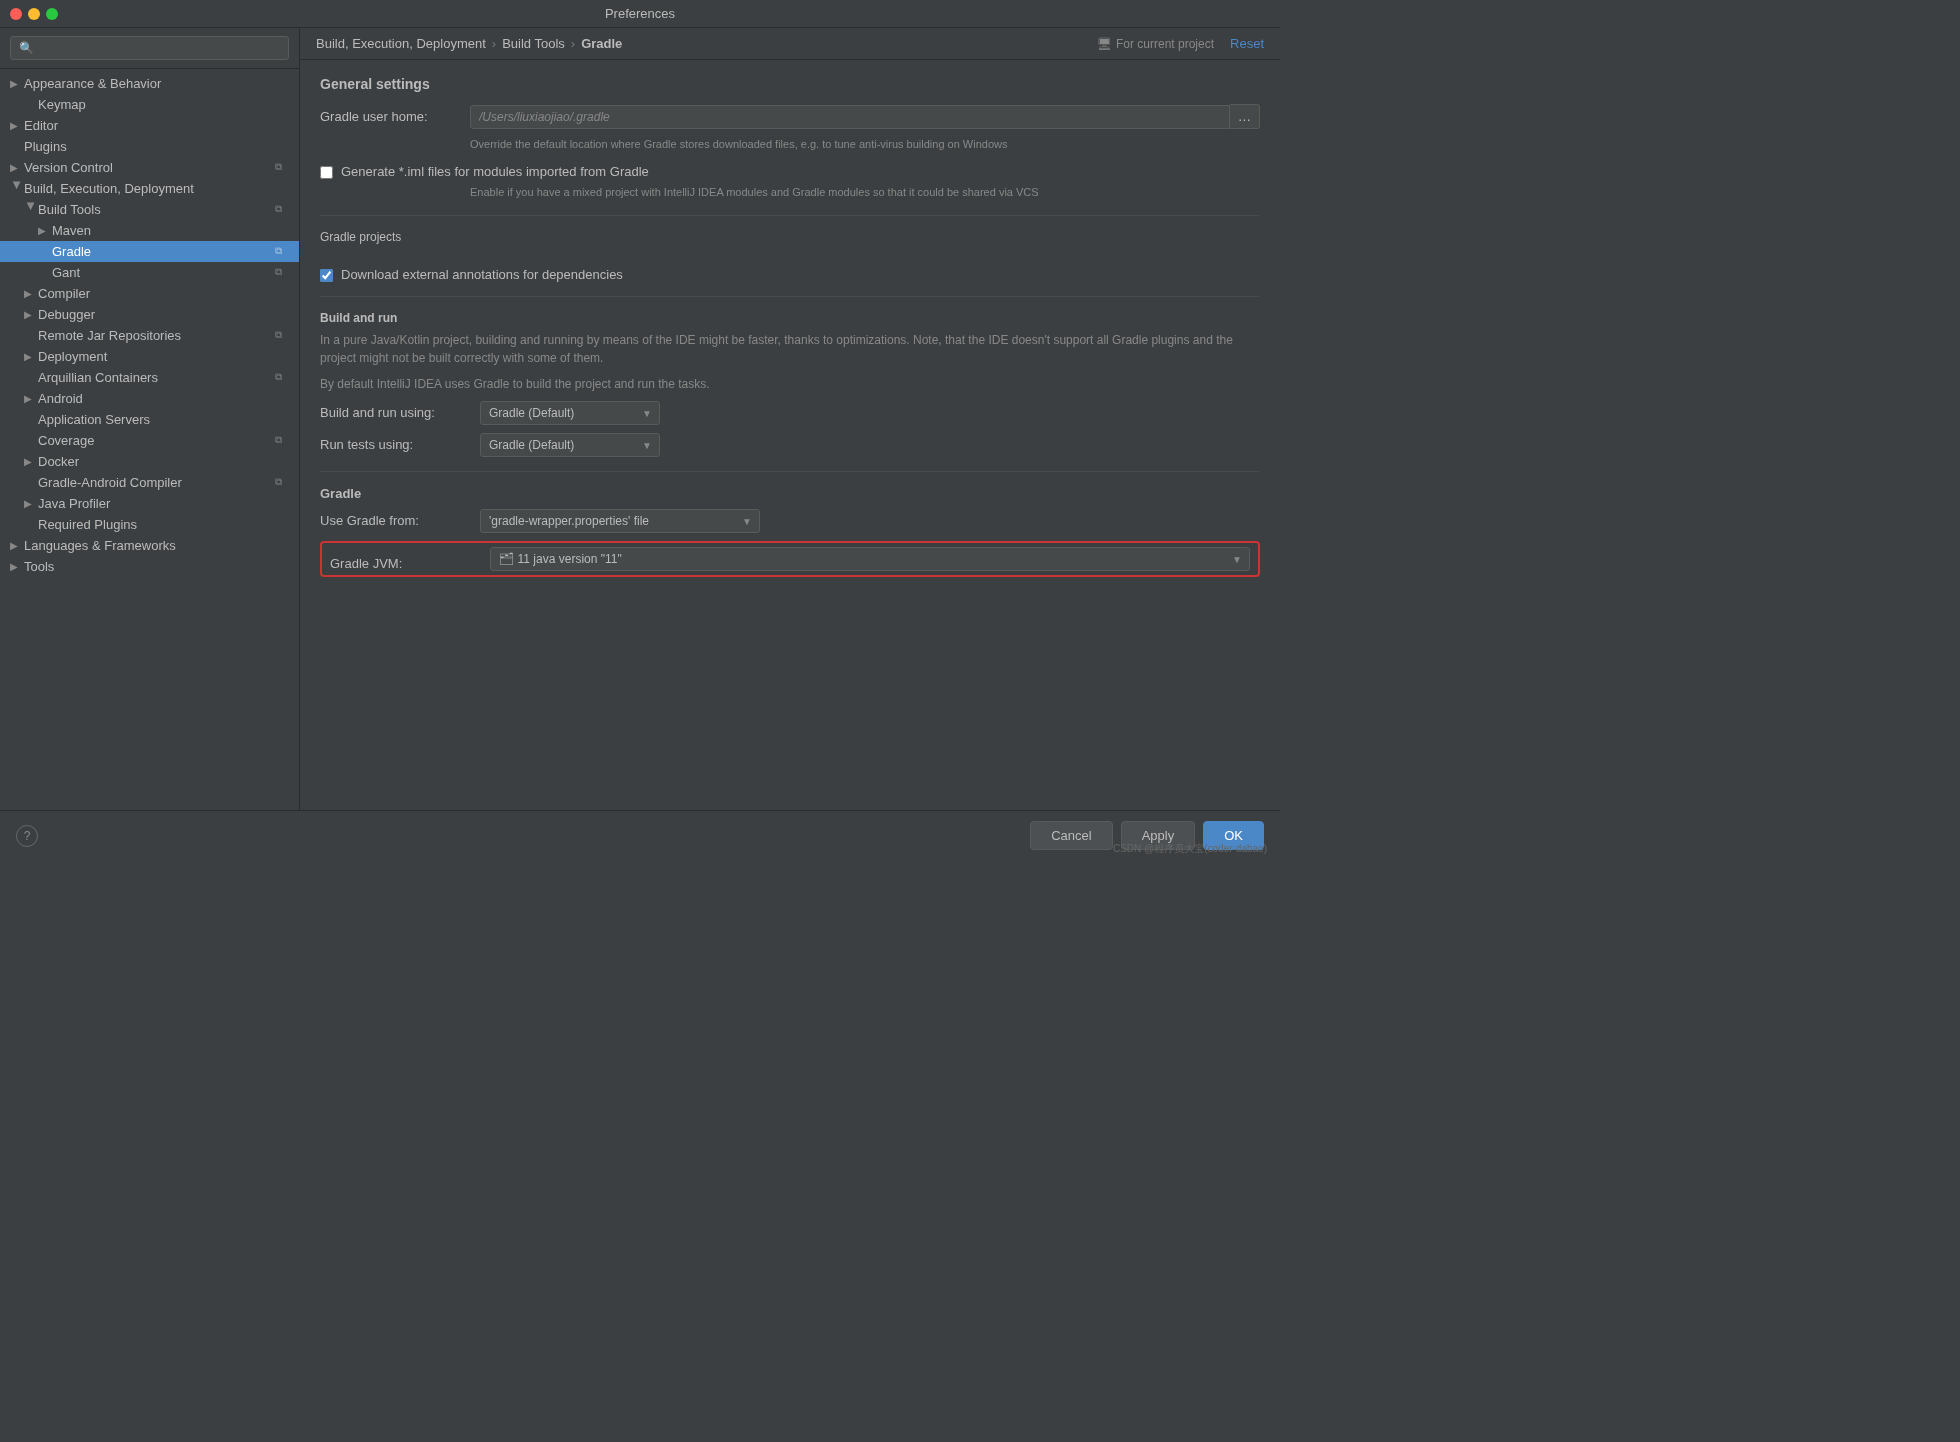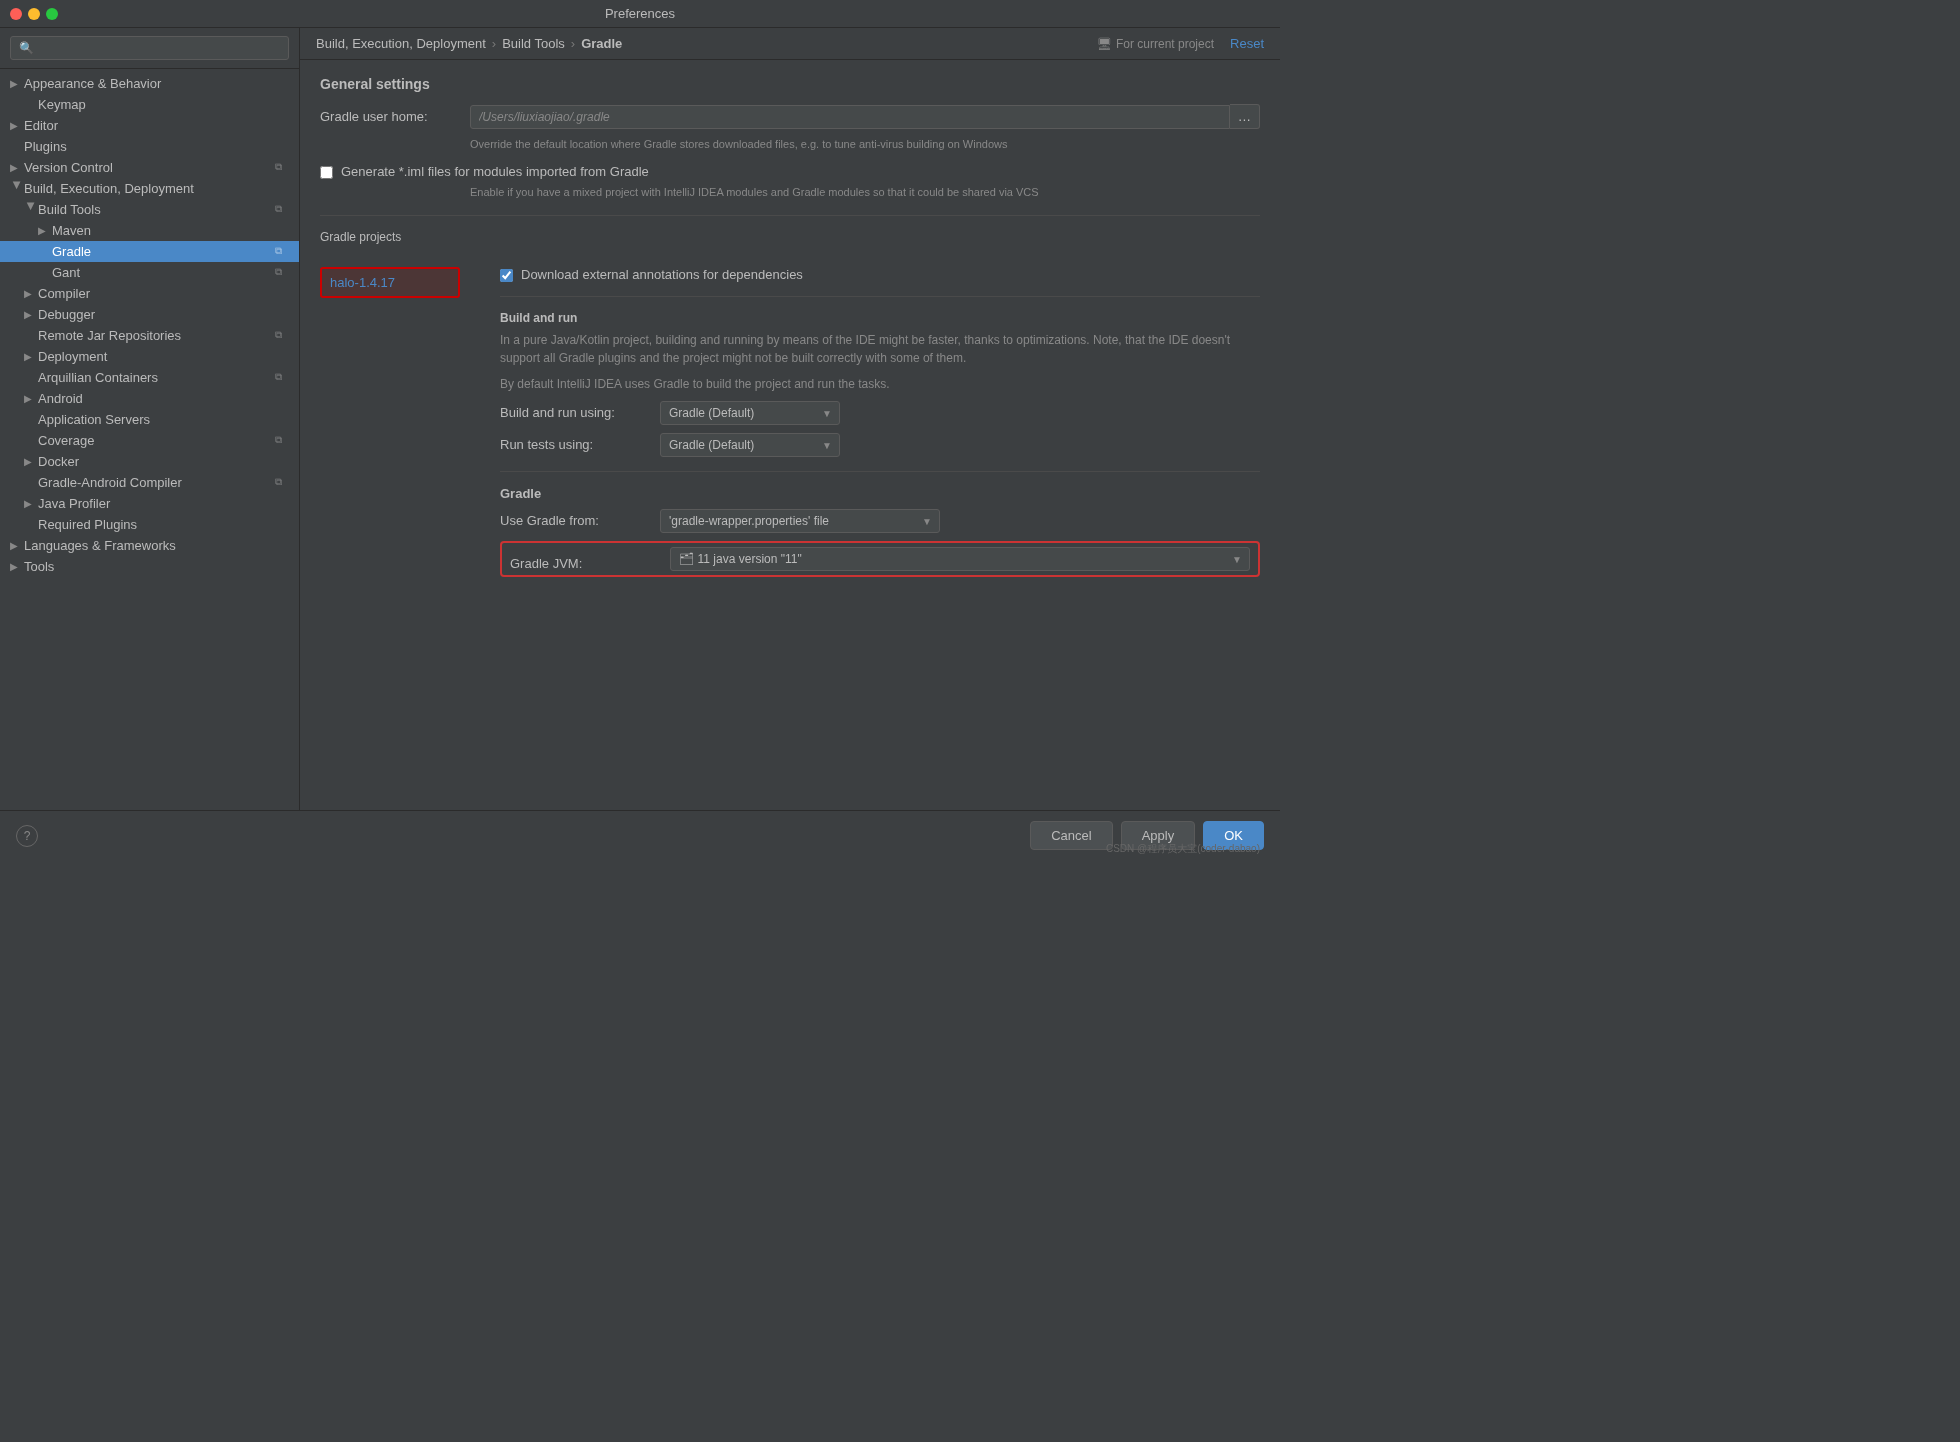--- a/index.html
+++ b/index.html
@@ -358,21 +358,21 @@
     }
     .btn-ok {
       background: #4a88c7;
       color: #ffffff;
       border-color: #4a88c7;
     }
 
     .watermark {
       position: absolute;
       bottom: 4px;
-      right: 20px;
+      right: 13px;
       font-size: 10px;
       color: #666;
     }
 
     
     .gradle-projects-label {
       font-size: 12px;
       font-weight: 500;
       margin-bottom: 23px;
     }
@@ -587,23 +587,20 @@
         <input type="checkbox" id="gen-iml" style="">
         <label for="gen-iml" class="checkbox-label">Generate *.iml files for modules imported from Gradle</label>
       </div>
       <div class="hint-text">Enable if you have a mixed project with IntelliJ IDEA modules and Gradle modules so that it could be shared via VCS</div>
 
       <hr class="divider">
 
       <div class="gradle-projects-label section-title">Gradle projects</div>
 
       <div class="two-col">
-        <div class="gradle-list-area">
-          <div class="gradle-projects-box">halo-1.4.17</div>
-        </div>
         <div class="gradle-detail-area">
           <div class="checkbox-row">
             <input type="checkbox" id="dl-ext" checked="" style="">
             <label for="dl-ext" class="checkbox-label">Download external annotations for dependencies</label>
           </div>
 
           <hr class="divider">
 
           <div class="build-section-title section-title">Build and run</div>
           <div class="build-run-desc">In a pure Java/Kotlin project, building and running by means of the IDE might be faster, thanks to optimizations. Note, that the IDE doesn't support all Gradle plugins and the project might not be built correctly with some of them.</div>

